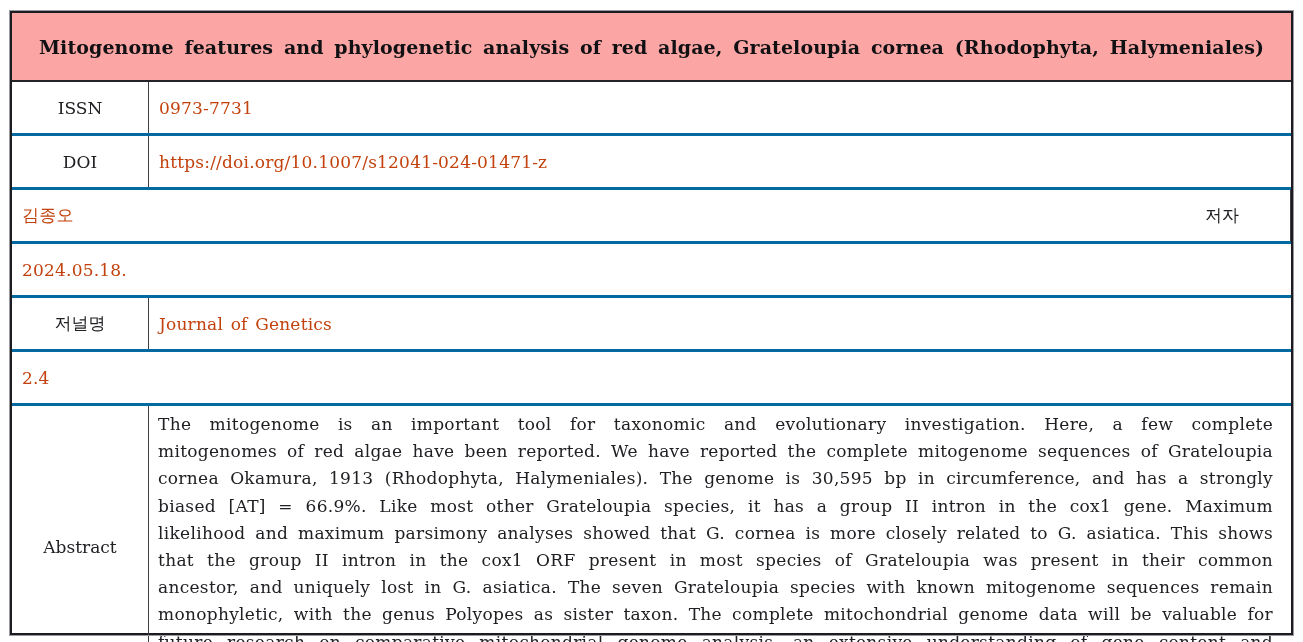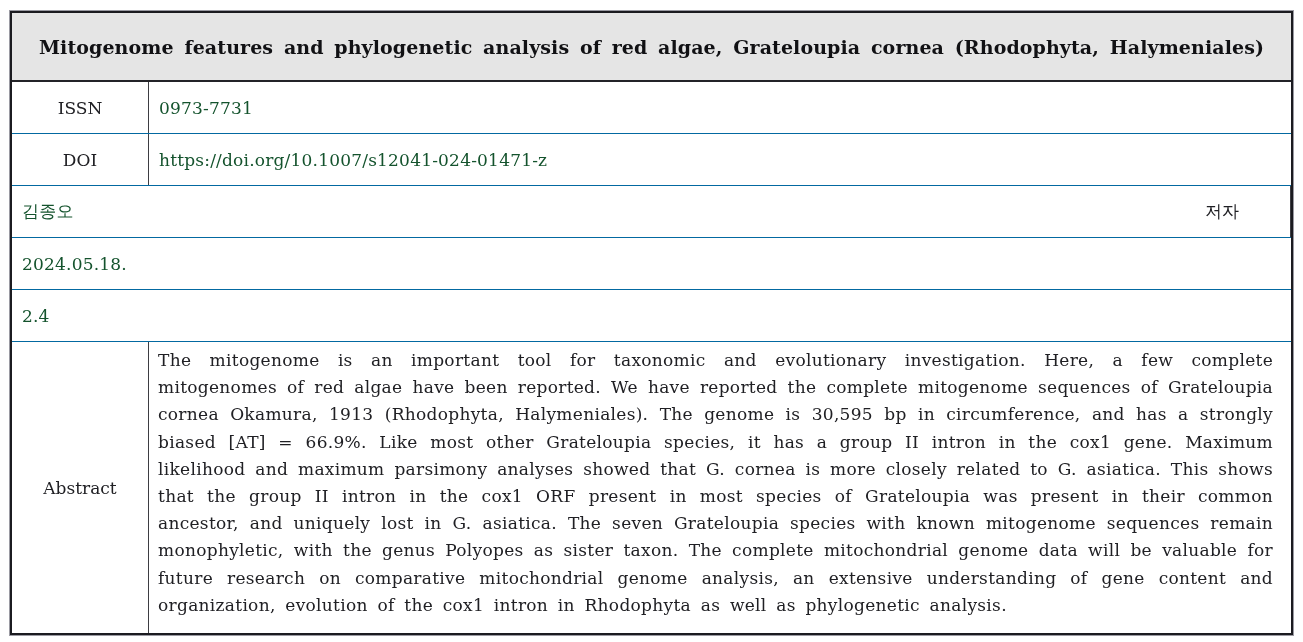--- a/index.html
+++ b/index.html
@@ -40,21 +40,21 @@
     letter-spacing: 0.1px;
     word-spacing: 4px;
     color: #111114;
     text-align: center;
     padding: 0 20px;
   }
   .row {
     flex: 0 0 51px;
     height: 51px;
     display: flex;
-    border-bottom: 1px solid #0369a1;
+    border-bottom: 3px solid #0369a1;
   }
   .row.abstract-row {
     flex: 1 1 auto;
     height: auto;
     border-bottom: none;
   }
   .cell {
     box-sizing: border-box;
   }
   .label-cell {
@@ -68,40 +68,40 @@
     color: #202024;
   }
   .value-cell {
     flex: 1 1 auto;
     display: flex;
     align-items: center;
     padding-left: 10px;
     font-size: 17px;
     letter-spacing: 0.2px;
     word-spacing: 2px;
-    color: #14532d;
+    color: #c2410c;
   }
   .abstract-text {
     flex: 1 1 auto;
     display: block;
     font-size: 17px;
     line-height: 27.2px;
     letter-spacing: 0.3px;
     word-spacing: 4px;
     text-align: justify;
     padding: 5px 18px 4px 9px;
     color: #202024;
   }
 </style>
 </head>
 <body>
 
 <div class="doc-table">
 
-  <div class="header-row" style="background: #e5e5e5;">
+  <div class="header-row" style="background: #fca5a5;">
     <div class="doc-title">Mitogenome features and phylogenetic analysis of red algae, Grateloupia cornea (Rhodophyta, Halymeniales)</div>
   </div>
 
   <div class="row">
     <div class="cell label-cell">ISSN</div>
     <div class="cell value-cell">0973-7731</div>
   </div>
 
   <div class="row">
     <div class="cell label-cell">DOI</div>
@@ -110,20 +110,24 @@
 
   <div class="row">
     <div class="cell value-cell">김종오</div>
     <div class="cell label-cell">저자</div>
   </div>
 
   <div class="row">
     <div class="cell value-cell">2024.05.18.</div>
   </div>
 
+  <div class="row">
+    <div class="cell label-cell">저널명</div>
+    <div class="cell value-cell">Journal of Genetics</div>
+  </div>
 
   <div class="row">
     <div class="cell value-cell">2.4</div>
   </div>
 
   <div class="row abstract-row">
     <div class="cell label-cell">Abstract</div>
     <div class="cell abstract-text">The mitogenome is an important tool for taxonomic and evolutionary investigation. Here, a few complete mitogenomes of red algae have been reported. We have reported the complete mitogenome sequences of Grateloupia cornea Okamura, 1913 (Rhodophyta, Halymeniales). The genome is 30,595 bp in circumference, and has a strongly biased [AT] = 66.9%. Like most other Grateloupia species, it has a group II intron in the cox1 gene. Maximum likelihood and maximum parsimony analyses showed that G. cornea is more closely related to G. asiatica. This shows that the group II intron in the cox1 ORF present in most species of Grateloupia was present in their common ancestor, and uniquely lost in G. asiatica. The seven Grateloupia species with known mitogenome sequences remain monophyletic, with the genus Polyopes as sister taxon. The complete mitochondrial genome data will be valuable for future research on comparative mitochondrial genome analysis, an extensive understanding of gene content and organization, evolution of the cox1 intron in Rhodophyta as well as phylogenetic analysis.</div>
   </div>
 

